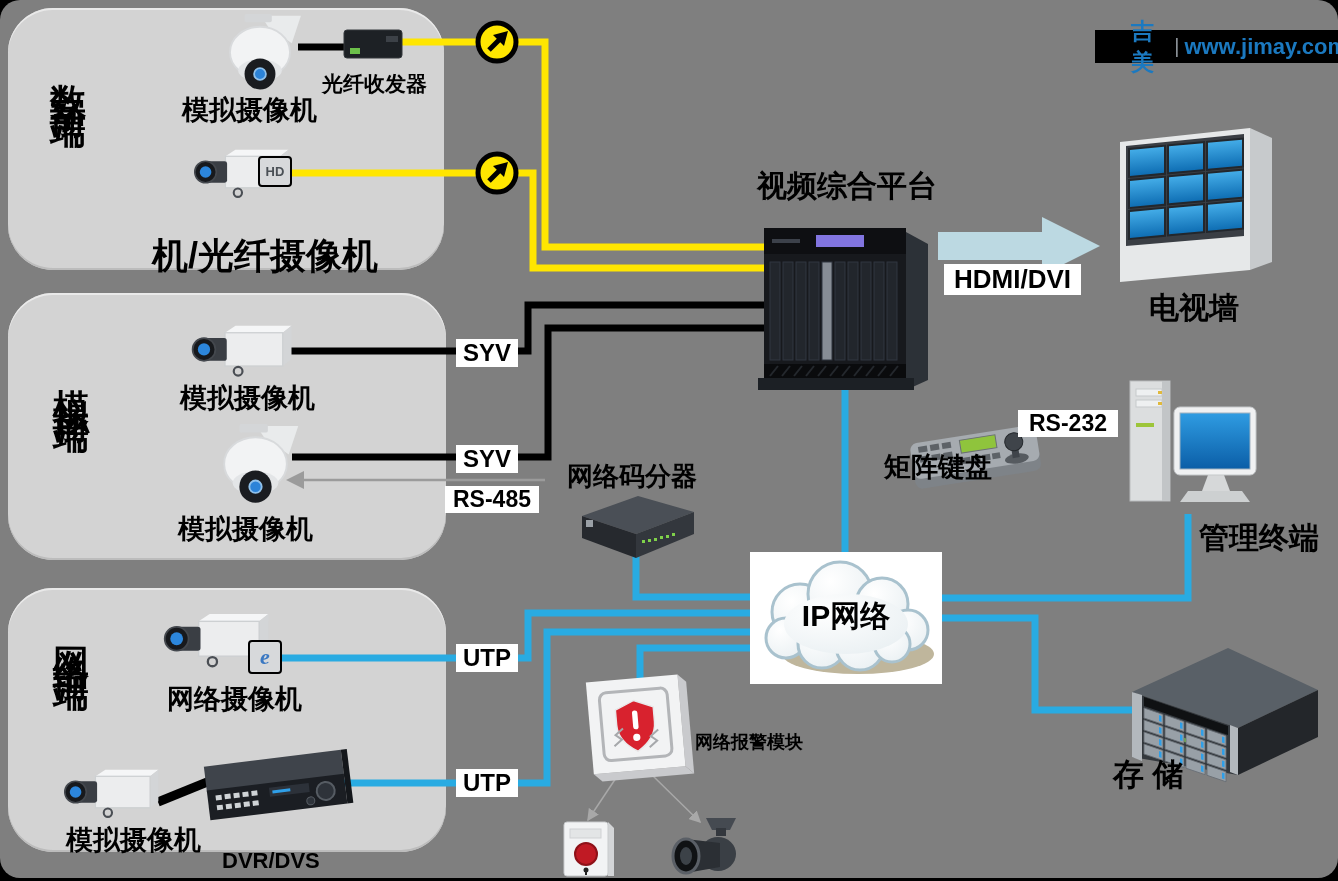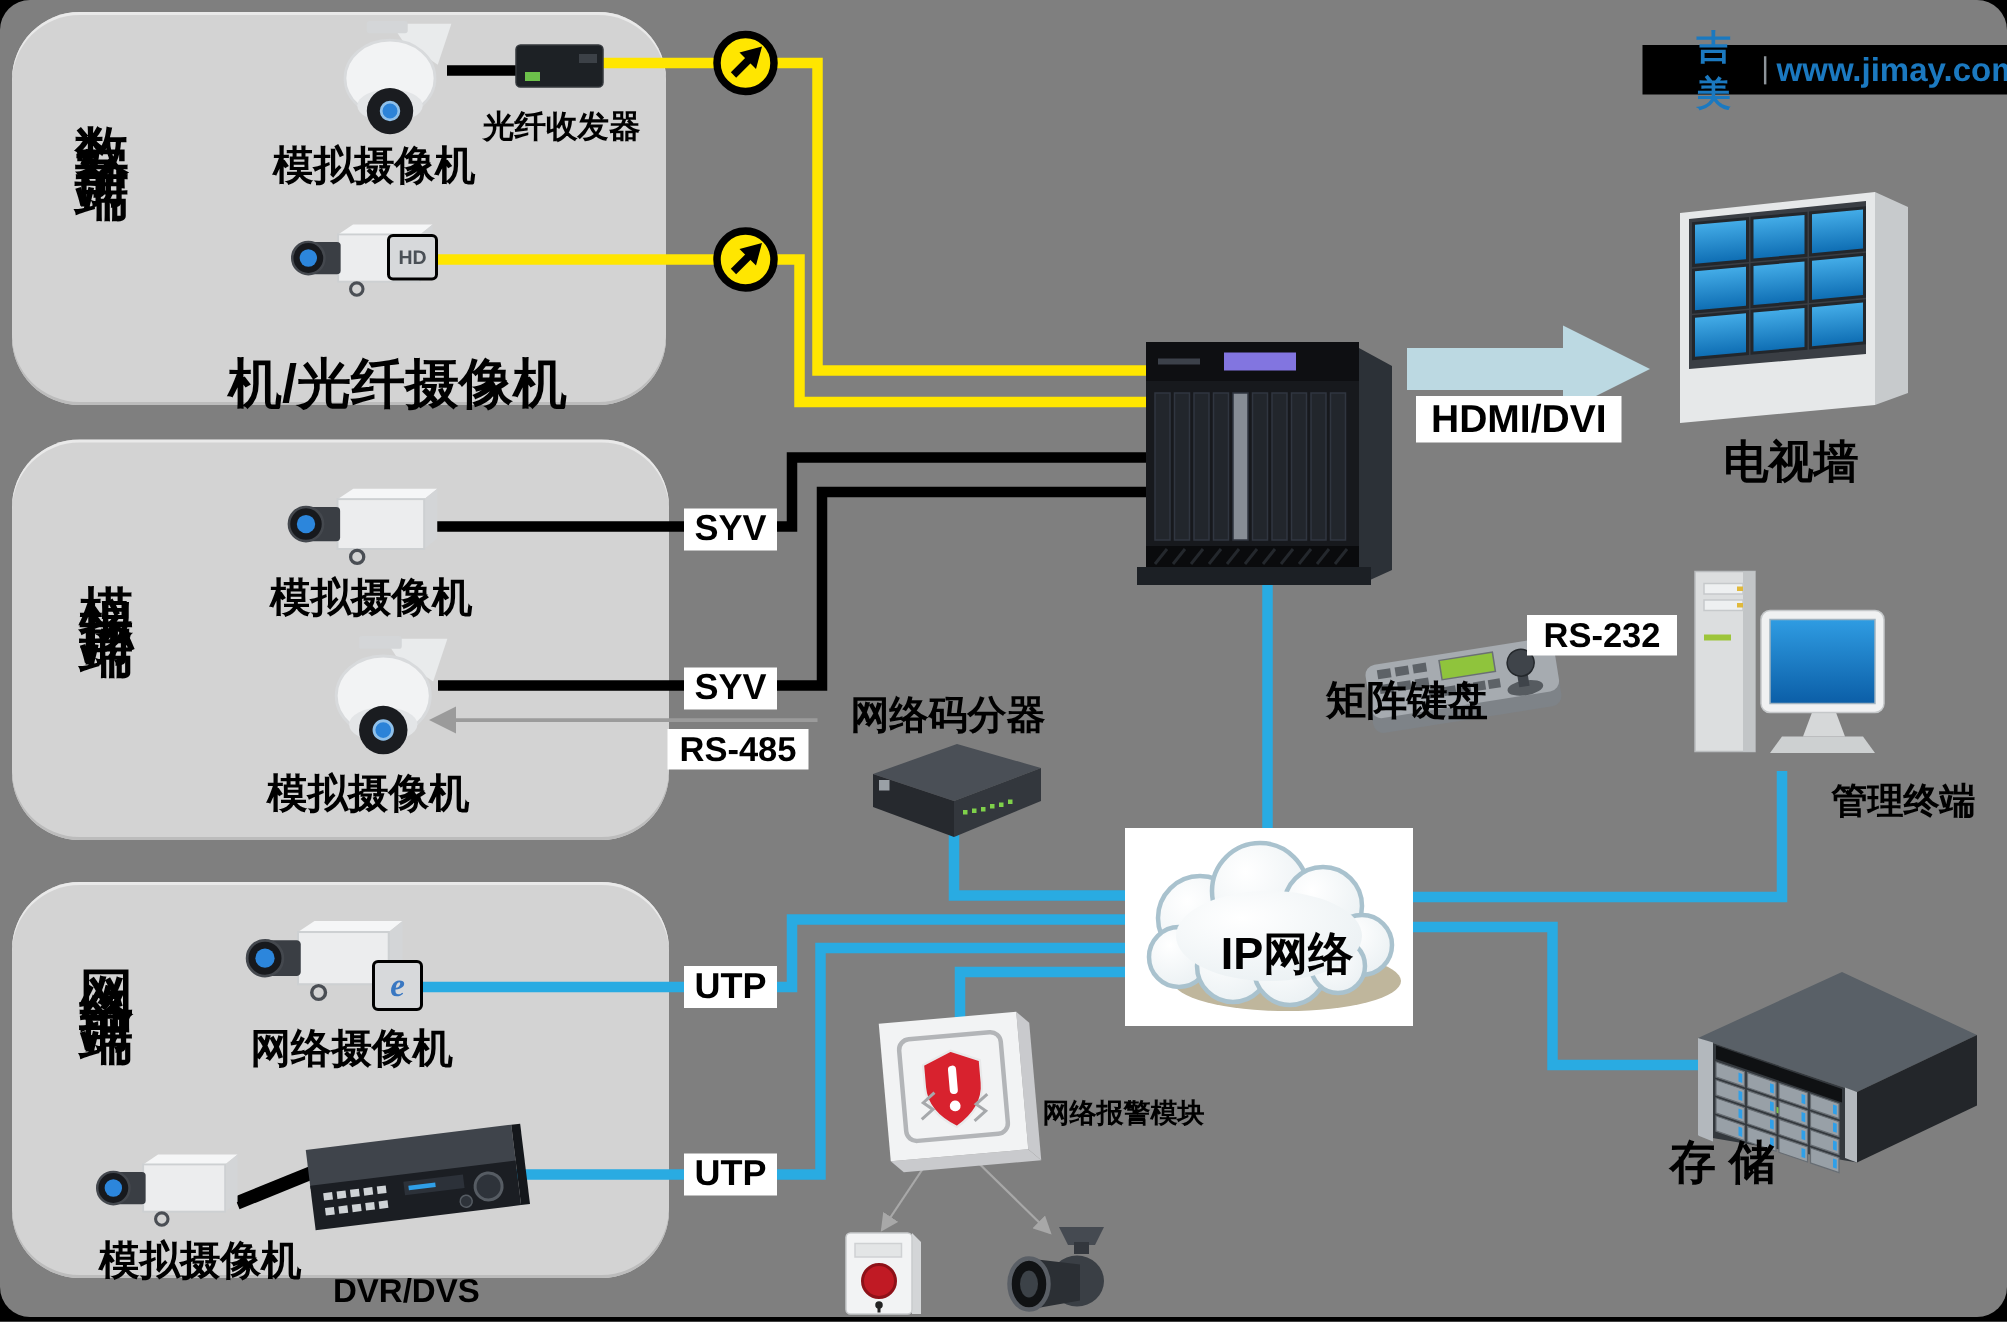--- a/index.html
+++ b/index.html
@@ -31,22 +31,22 @@
   #ie-badge{left:248px;top:640px;width:30px;height:30px;font-size:22px;color:#3a78c2;font-family:"Liberation Serif","DejaVu Serif",serif;font-style:italic;}
   #logo{
     position:absolute;left:1095px;top:30px;width:216px;height:33px;background:#000;z-index:6;
     display:flex;align-items:center;justify-content:center;gap:5px;font-weight:bold;padding-left:36px;
   }
   #logo .brand{color:#1b79c0;font-size:23px;}
   #logo .sep{color:#8d949a;font-size:20px;font-weight:normal;}
   #logo .url{color:#1b79c0;font-size:22px;}
   #cloud-box{position:absolute;left:750px;top:552px;width:192px;height:132px;background:#fff;z-index:3;}
   #cloud-label{
-    position:absolute;left:12px;top:44px;width:192px;text-align:center;z-index:7;
-    font-weight:bold;font-size:30px;color:#000;margin-top:20px;
+    position:absolute;left:0;top:44px;width:192px;text-align:center;z-index:7;
+    font-weight:bold;font-size:30px;color:#000;
   }
   #alarm-module{transform:rotate(-5deg);}
   #keyboard-svg{transform:rotate(-9deg);}
   #dvr-svg{transform:rotate(-7deg);}
 </style>
 </head>
 <body>
 
 <div id="canvas">
 
@@ -190,20 +190,21 @@
         <rect x="52" y="62" width="6" height="5"></rect>
     </g>
     <rect x="70" y="51" width="40" height="9" fill="#2c3139"></rect>
     <rect x="73" y="54" width="18" height="3" fill="#2f9fe8"></rect>
     <circle cx="126" cy="61" r="9" fill="#2e333a" stroke="#565c63" stroke-width="2"></circle>
     <circle cx="110" cy="69" r="4" fill="#2e333a" stroke="#565c63"></circle>
   </svg>
   <div class="lbl" style="left:66px;top:822px;font-size:27px;">模拟摄像机</div>
   <div class="lbl" style="left:222px;top:848px;font-size:22px;">DVR/DVS</div>
 
+  <div class="lbl" style="left:757px;top:166px;font-size:30px;">视频综合平台</div>
   <svg class="dev" style="left:758px;top:218px;width:180px;height:178px;" viewBox="0 0 180 178">
     <polygon points="148,14 170,26 170,162 148,172" fill="#2c3137"></polygon>
     <rect x="6" y="10" width="142" height="162" fill="#17191d"></rect>
     <rect x="6" y="10" width="142" height="26" fill="#0e0f12"></rect>
     <rect x="58" y="17" width="48" height="12" fill="#8275e0"></rect>
     <rect x="14" y="21" width="28" height="4" fill="#3c414a"></rect>
     <g stroke="#303640" stroke-width="1">
       <rect x="12" y="44" width="10" height="98" fill="#22262c"></rect>
       <rect x="25" y="44" width="10" height="98" fill="#22262c"></rect>
       <rect x="38" y="44" width="10" height="98" fill="#22262c"></rect>
@@ -351,21 +352,21 @@
     <rect x="14" y="14" width="26" height="7" fill="#eef0f1" stroke="#c6c9cb"></rect>
     <rect x="14" y="25" width="26" height="7" fill="#eef0f1" stroke="#c6c9cb"></rect>
     <rect x="36" y="16" width="4" height="3" fill="#e0b93c"></rect>
       <rect x="36" y="27" width="4" height="3" fill="#e0b93c"></rect>
     <rect x="14" y="48" width="18" height="4" fill="#9dc53a"></rect>
     <polygon points="86,100 102,100 108,116 80,116" fill="#d6d8d9"></polygon>
     <polygon points="66,116 120,116 128,127 58,127" fill="#cdd0d1"></polygon>
     <rect x="52" y="32" width="82" height="68" rx="6" fill="#f0f1f2" stroke="#c5c8ca"></rect>
     <rect x="58" y="38" width="70" height="56" fill="url(#scr2)" stroke="#9fb2c0"></rect>
   </svg>
-  <div class="lbl" style="left:1199px;top:518px;font-size:24px;margin-left:22px;">管理终端</div>
+  <div class="lbl" style="left:1199px;top:518px;font-size:30px;">管理终端</div>
 
   <svg class="dev" style="left:1118px;top:645px;width:210px;height:135px;" viewBox="0 0 210 135">
     <polygon points="14,47 110,3 200,45 120,83" fill="#596067"></polygon>
     <polygon points="120,83 200,45 200,92 120,130" fill="#23262a"></polygon>
     <polygon points="14,47 120,83 120,130 14,112" fill="#33383d"></polygon>
     <polygon points="14,47 24,50 24,116 14,112" fill="#b3b8bd"></polygon>
     <polygon points="112,80 120,83 120,130 112,127" fill="#b3b8bd"></polygon>
     <polygon points="26,52 110,81 110,90 26,61" fill="#0f1113"></polygon>
     <rect x="60" y="70" width="26" height="4" transform="skewY(19)" fill="#7fd14a" opacity="0.9"></rect>
     <g transform="translate(26,63) skewY(18.7)">

